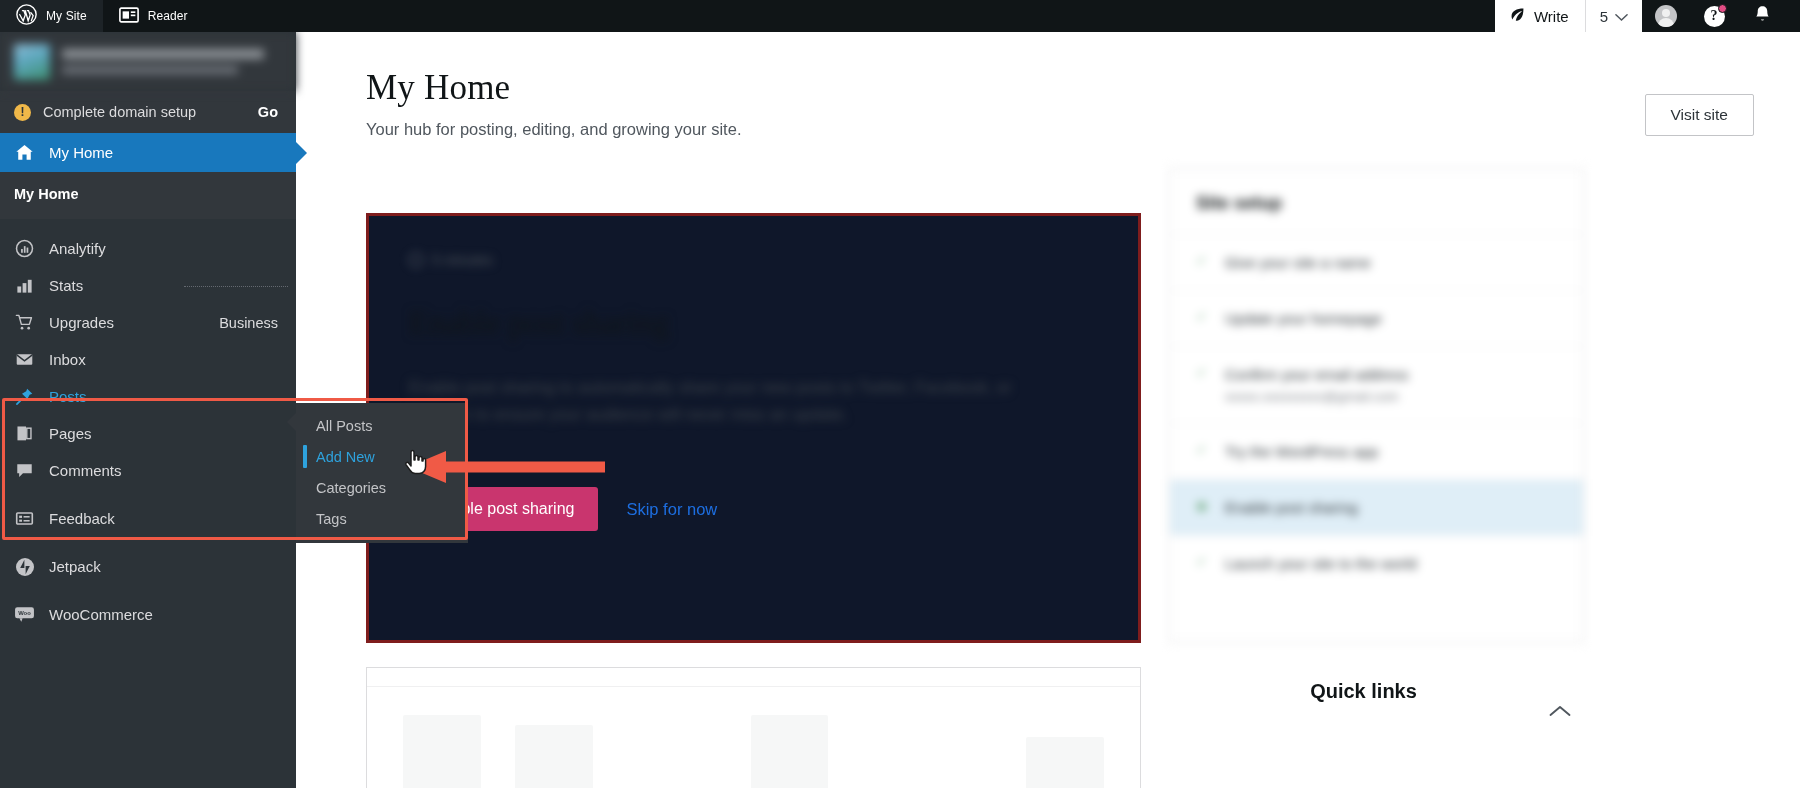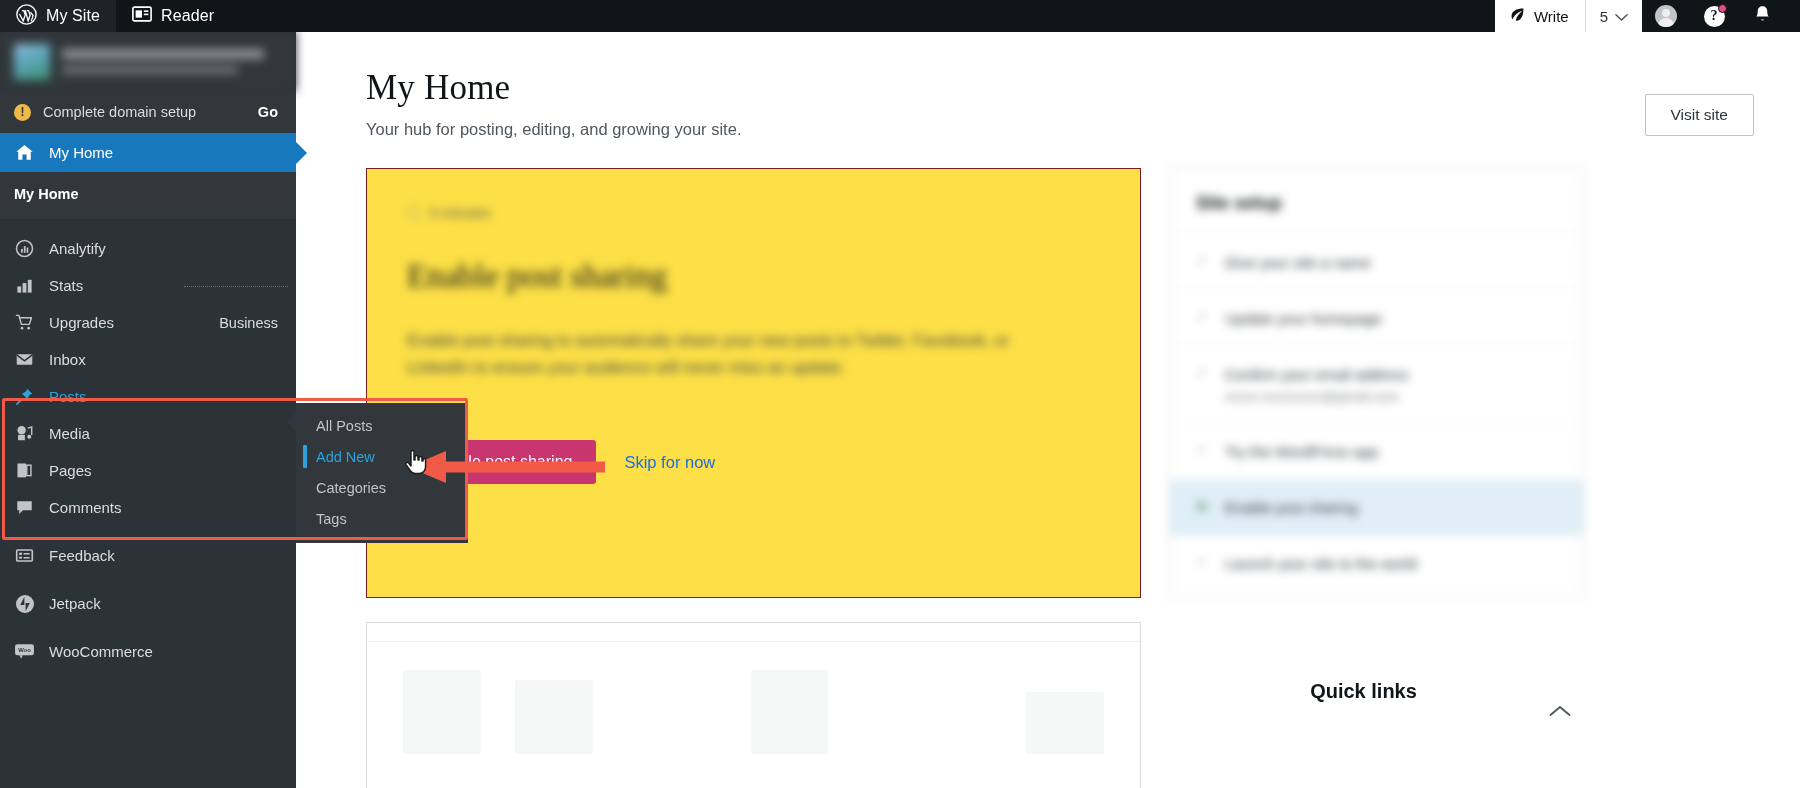--- a/index.html
+++ b/index.html
@@ -14,21 +14,21 @@
   .masthead {
     position: absolute; top: 0; left: 0;
     width: 1800px; height: 32px;
     background: #101517;
     display: flex; align-items: center;
     z-index: 60;
   }
   .mh-item {
     display: flex; align-items: center; gap: 9px;
     height: 32px; padding: 0 16px;
-    color: #fff; font-size: 16px; letter-spacing: .1px;
+    color: #fff; font-size: 12px; letter-spacing: .1px;
   }
   .mh-item.active { background: #1d2327; }
   .mh-right { margin-left: auto; display: flex; align-items: flex-end; height: 32px; padding-right: 14px; }
   .write-btn {
     display: flex; align-items: center; gap: 8px;
     background: #fff; color: #101517;
     height: 32px; padding: 0 16px 0 14px;
     font-size: 15px; font-weight: 400;
   }
   .count-btn {
@@ -168,22 +168,22 @@
   .visit-btn {
     position: absolute; right: 46px; top: 62px;
     border: 1px solid #c3c4c7; background: #fff;
     color: #2c3338; font-size: 15.5px;
     padding: 11px 25px; border-radius: 2px;
   }
 
   .grid { display: flex; gap: 0; margin-top: 29px; }
   .card-main {
     width: 775px; height: 430px;
-    border: 1px solid #7f1d1d; background: #fde047;
-    padding: 36px 40px; position: relative;
+    border: 3px solid #7f1d1d; background: #0f172a;
+    padding: 36px 40px; position: relative; margin-top: 45px;
   }
   .blurred { filter: blur(5px); }
   .card-eyebrow { display: flex; align-items: center; gap: 9px; color: #50575e; font-size: 14px; }
   .eyebrow-dot { width: 14px; height: 14px; border: 1.6px solid #8c9196; border-radius: 50%; }
   .card-h2 {
     font-family: "Liberation Serif", serif;
     font-size: 33px; color: #101517; margin-top: 37px; font-weight: 400;
   }
   .card-p { font-size: 16.5px; color: #3c434a; line-height: 1.62; margin-top: 32px; width: 660px; }
   .card-actions { display: flex; align-items: center; gap: 28px; margin-top: 60px; }
@@ -374,31 +374,20 @@
   <div class="nav-item">
     <span class="ico">
       <svg width="19" height="19" viewBox="0 0 20 20">
           <path d="M12.8 1.8 L18.2 7.2 L15.4 8.2 L13 12.6 L7.4 7 L11.8 4.6 Z" fill="#2ea2dd"></path>
           <path d="M7.6 12.4 L2 18" stroke="#2ea2dd" stroke-width="1.8" stroke-linecap="round"></path>
         </svg>
     </span>
     <span class="nav-label posts">Posts</span>
   </div>
 
-  <div class="nav-item">
-    <span class="ico">
-      <svg width="19" height="19" viewBox="0 0 20 20">
-          <circle cx="7" cy="6.6" r="4.4" fill="#c3c4c7"></circle>
-          <path d="M3.2 11.5h7.2v5.6H3.2z" fill="#c3c4c7"></path>
-          <path d="M13.4 4.4 L17.6 3.2 v8.4" fill="none" stroke="#c3c4c7" stroke-width="1.5"></path>
-          <circle cx="15" cy="13.4" r="2.1" fill="#c3c4c7"></circle>
-        </svg>
-    </span>
-    <span>Media</span>
-  </div>
 
   <div class="nav-item">
     <span class="ico">
       <svg width="19" height="19" viewBox="0 0 20 20">
           <rect x="2.6" y="2.6" width="9" height="14.6" fill="#c3c4c7"></rect>
           <rect x="12.4" y="4.4" width="4.4" height="11" fill="none" stroke="#c3c4c7" stroke-width="1.5"></rect>
         </svg>
     </span>
     <span>Pages</span>
   </div>

